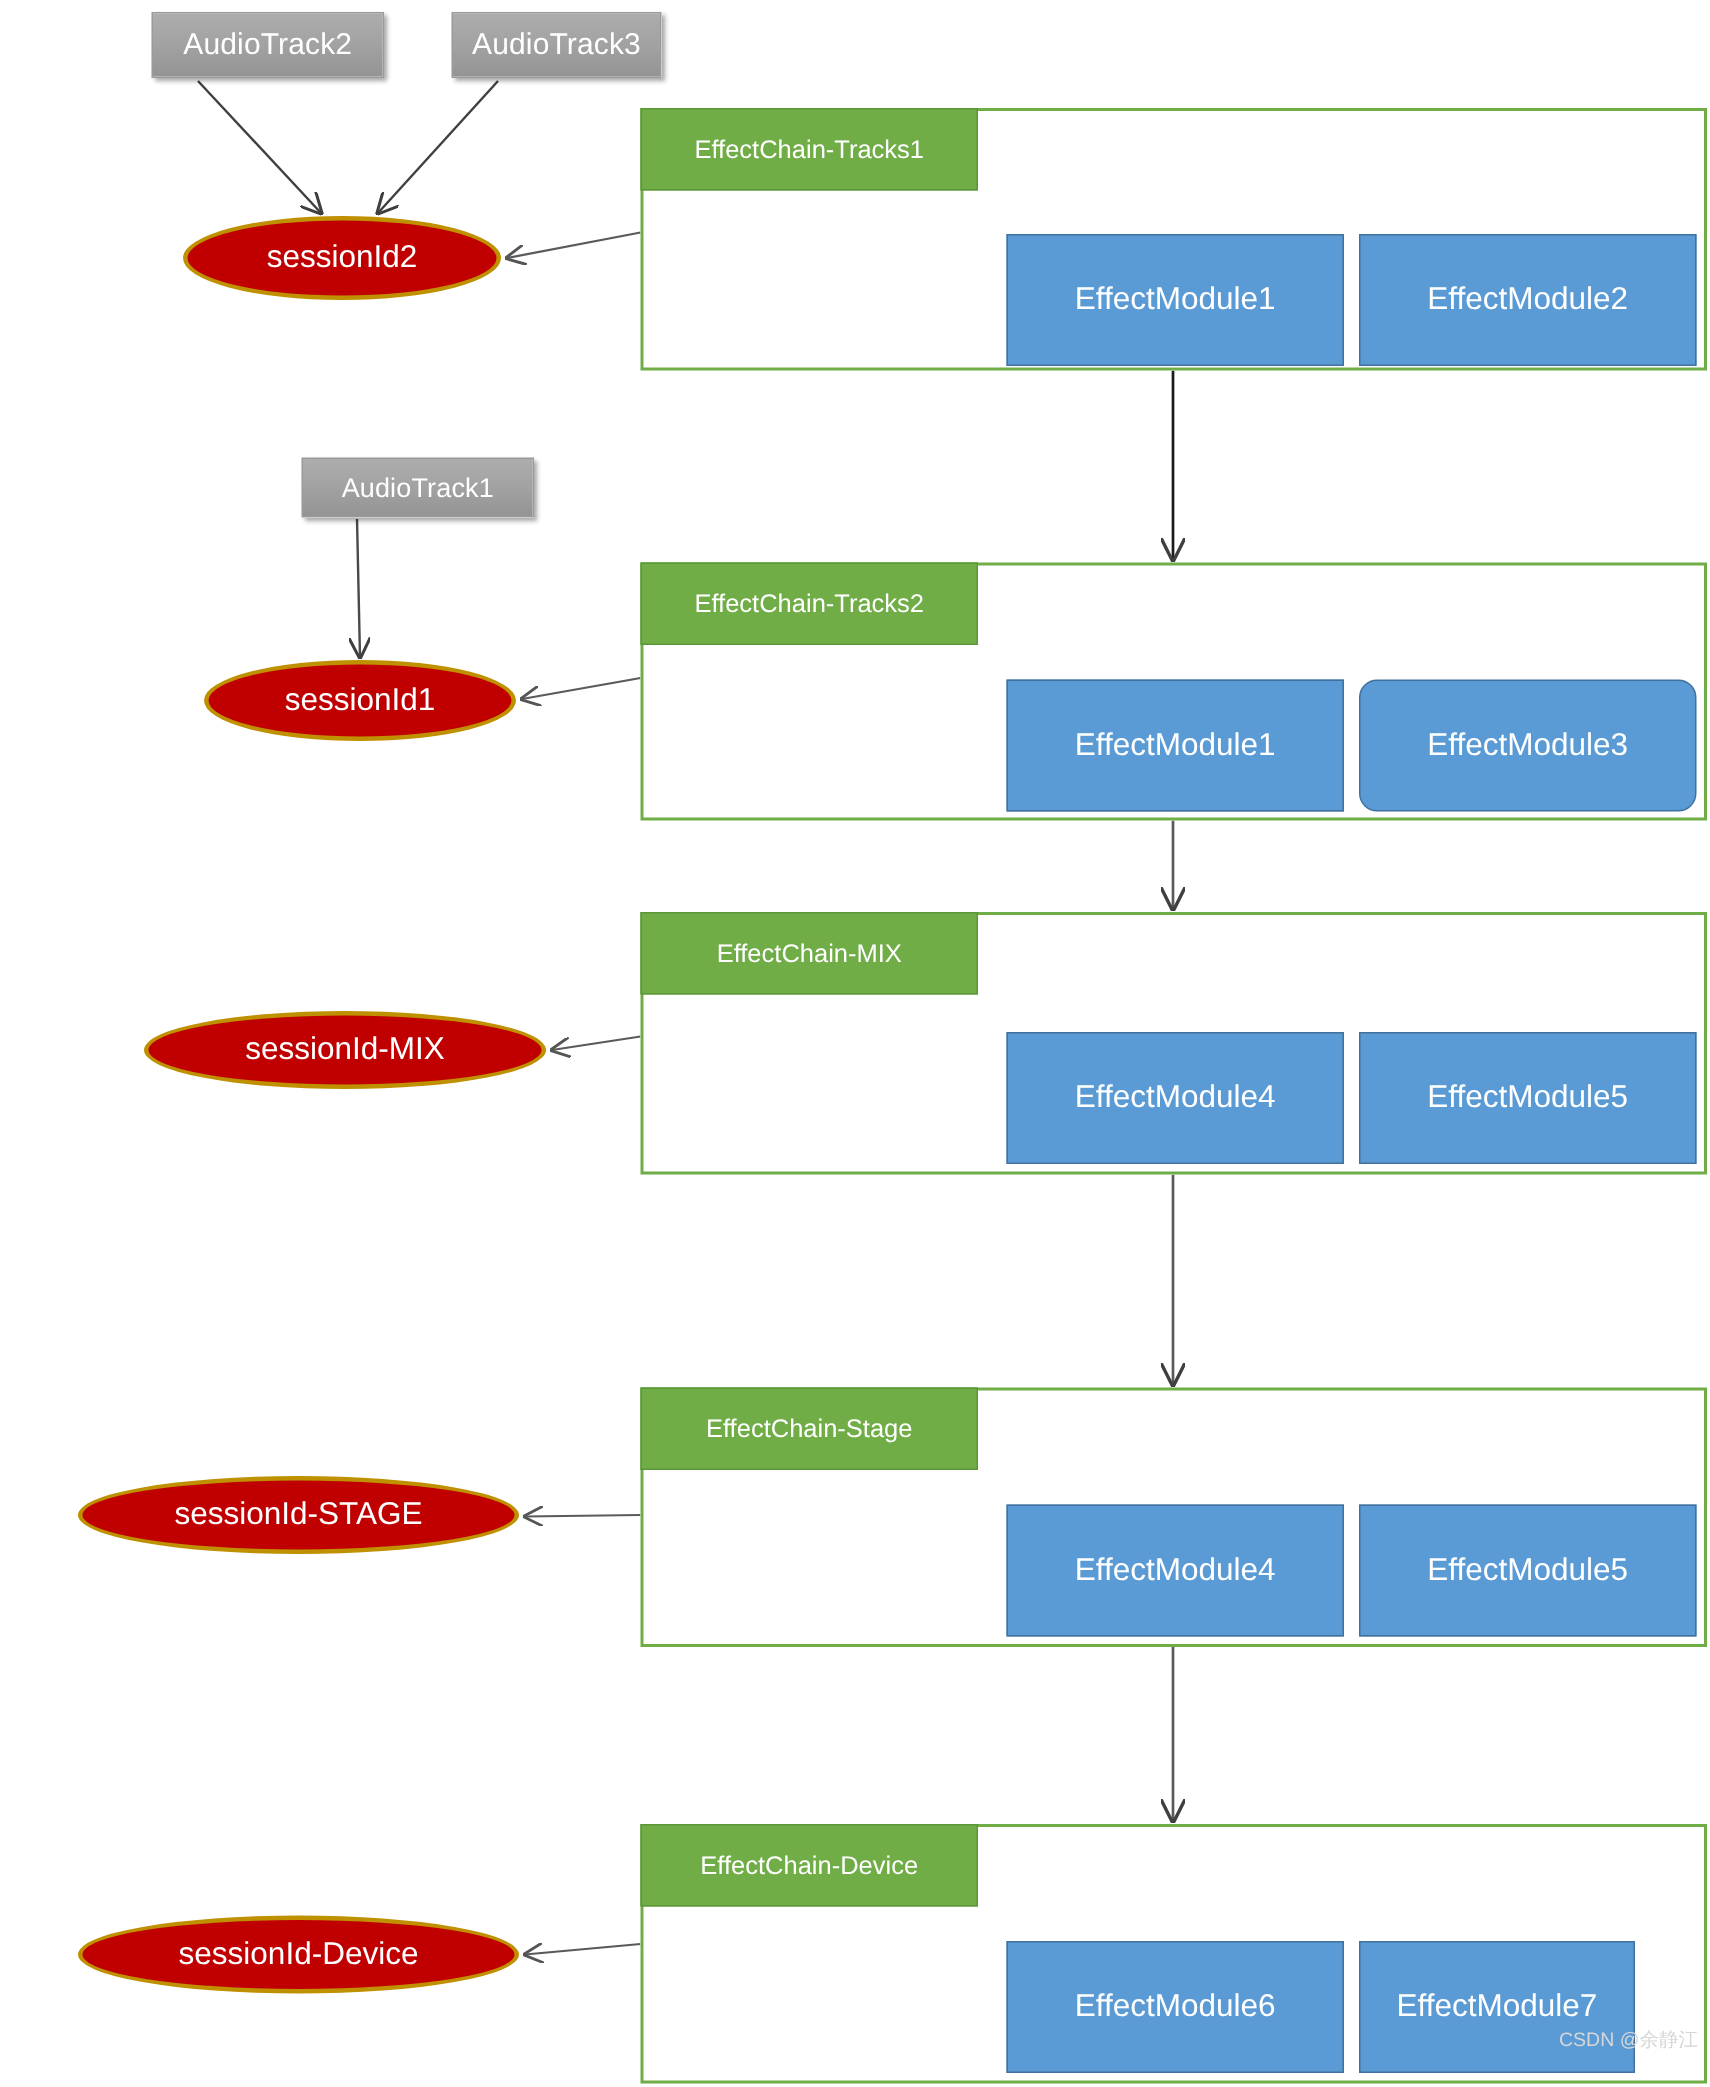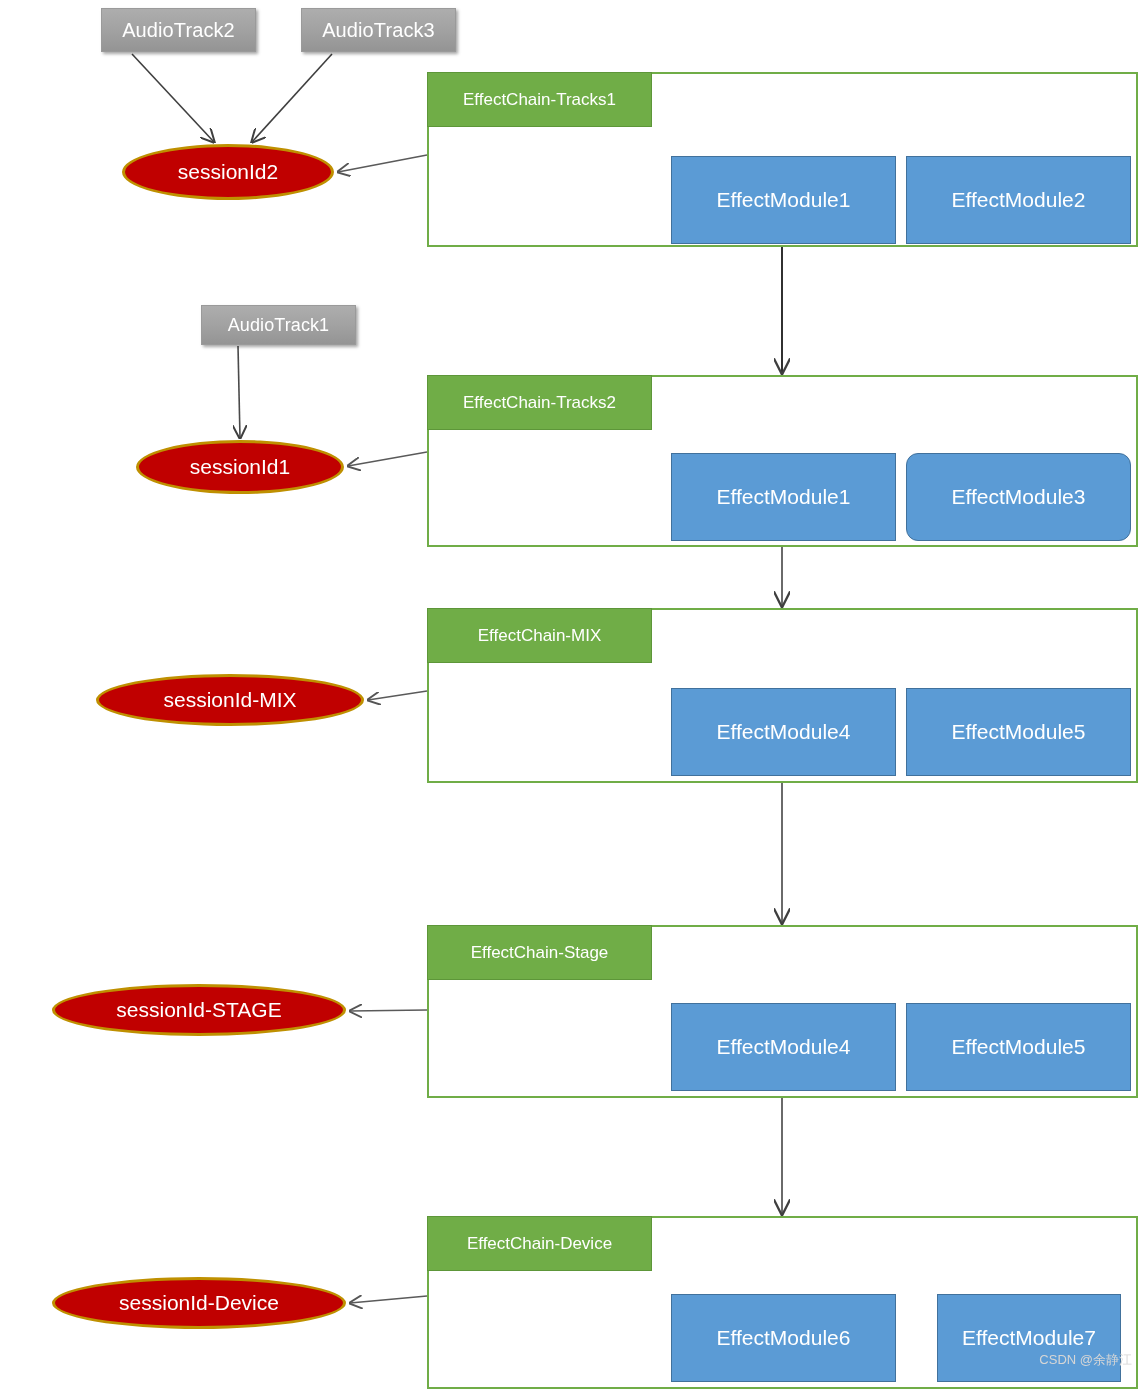--- a/index.html
+++ b/index.html
@@ -140,21 +140,21 @@
 
     <line x1="782" y1="247" x2="782" y2="373" stroke="#1a1a1a" stroke-width="1.8" marker-end="url(#arrowOpen)"></line>
     <line x1="782" y1="547" x2="782" y2="606" stroke="#5a5a5a" stroke-width="1.8" marker-end="url(#arrowOpen)"></line>
     <line x1="782" y1="783" x2="782" y2="923" stroke="#5a5a5a" stroke-width="1.8" marker-end="url(#arrowOpen)"></line>
     <line x1="782" y1="1098" x2="782" y2="1214" stroke="#5a5a5a" stroke-width="1.8" marker-end="url(#arrowOpen)"></line>
   </svg>
 
   <div class="track-box" style="left:58px; top:8px; width:155px; height:44px;">
     <span>AudioTrack2</span>
   </div>
-  <div class="track-box" style="left:258px; top:8px; width:155px; height:44px;text-align:center;">
+  <div class="track-box" style="left:258px; top:8px; width:140px; height:44px;text-align:center;">
     <span>AudioTrack3</span>
   </div>
   <div class="track-box" style="left:158px; top:305px; width:155px; height:40px; font-size:18px;">
     <span>AudioTrack1</span>
   </div>
 
   <div class="session-ellipse" style="left:122px; top:144px; width:212px; height:56px;">
     <span>sessionId2</span>
   </div>
   <div class="session-ellipse" style="left:136px; top:440px; width:208px; height:54px;">
@@ -227,21 +227,21 @@
   </div>
 
   <div class="chain-container" style="left:427px; top:1216px; width:711px; height:173px;">
     <div class="chain-tab" style="width:225px; height:55px;">
       <span>EffectChain-Device</span>
     </div>
     <div class="module-row" style="left:242px; top:76px; gap:10px;">
       <div class="module-box" style="width:225px; height:88px;">
         <span>EffectModule6</span>
       </div>
-      <div class="module-box" style="width:184px; height:88px;margin-left:31px;">
+      <div class="module-box" style="width:184px; height:88px;">
         <span>EffectModule7</span>
       </div>
     </div>
   </div>
 
   <div class="watermark">CSDN @余静江</div>
 
 </div>
 
 </body></html>

